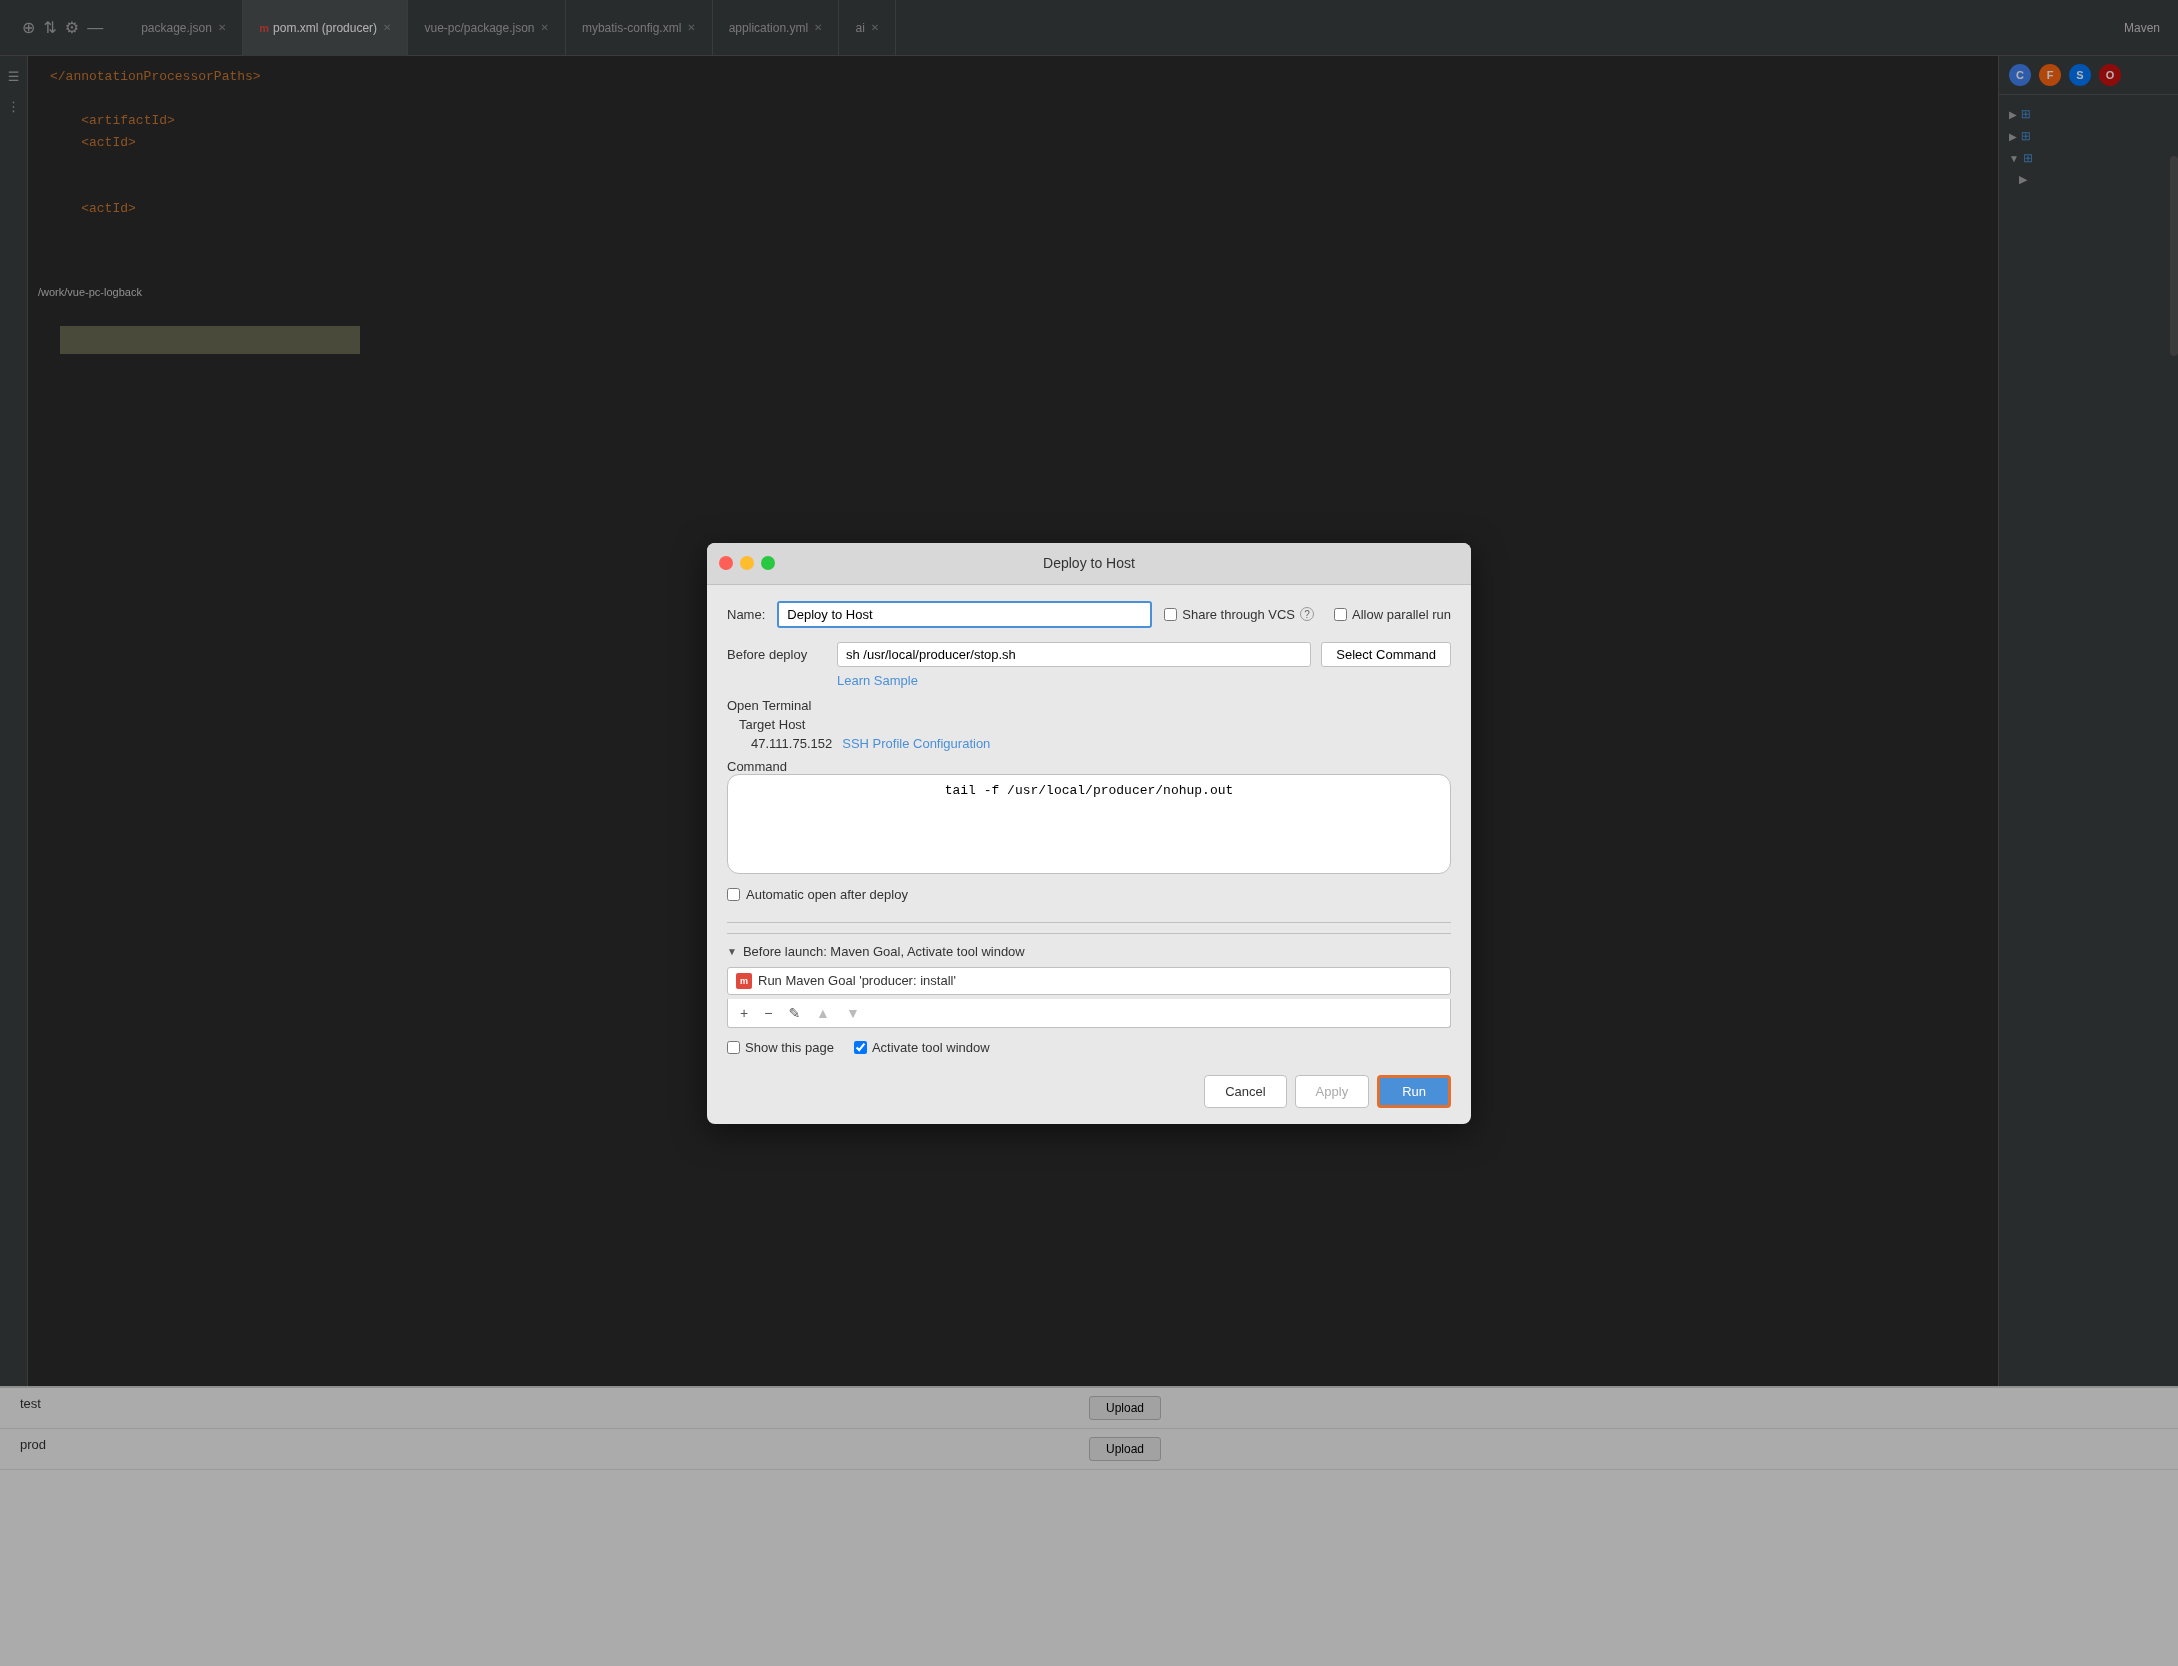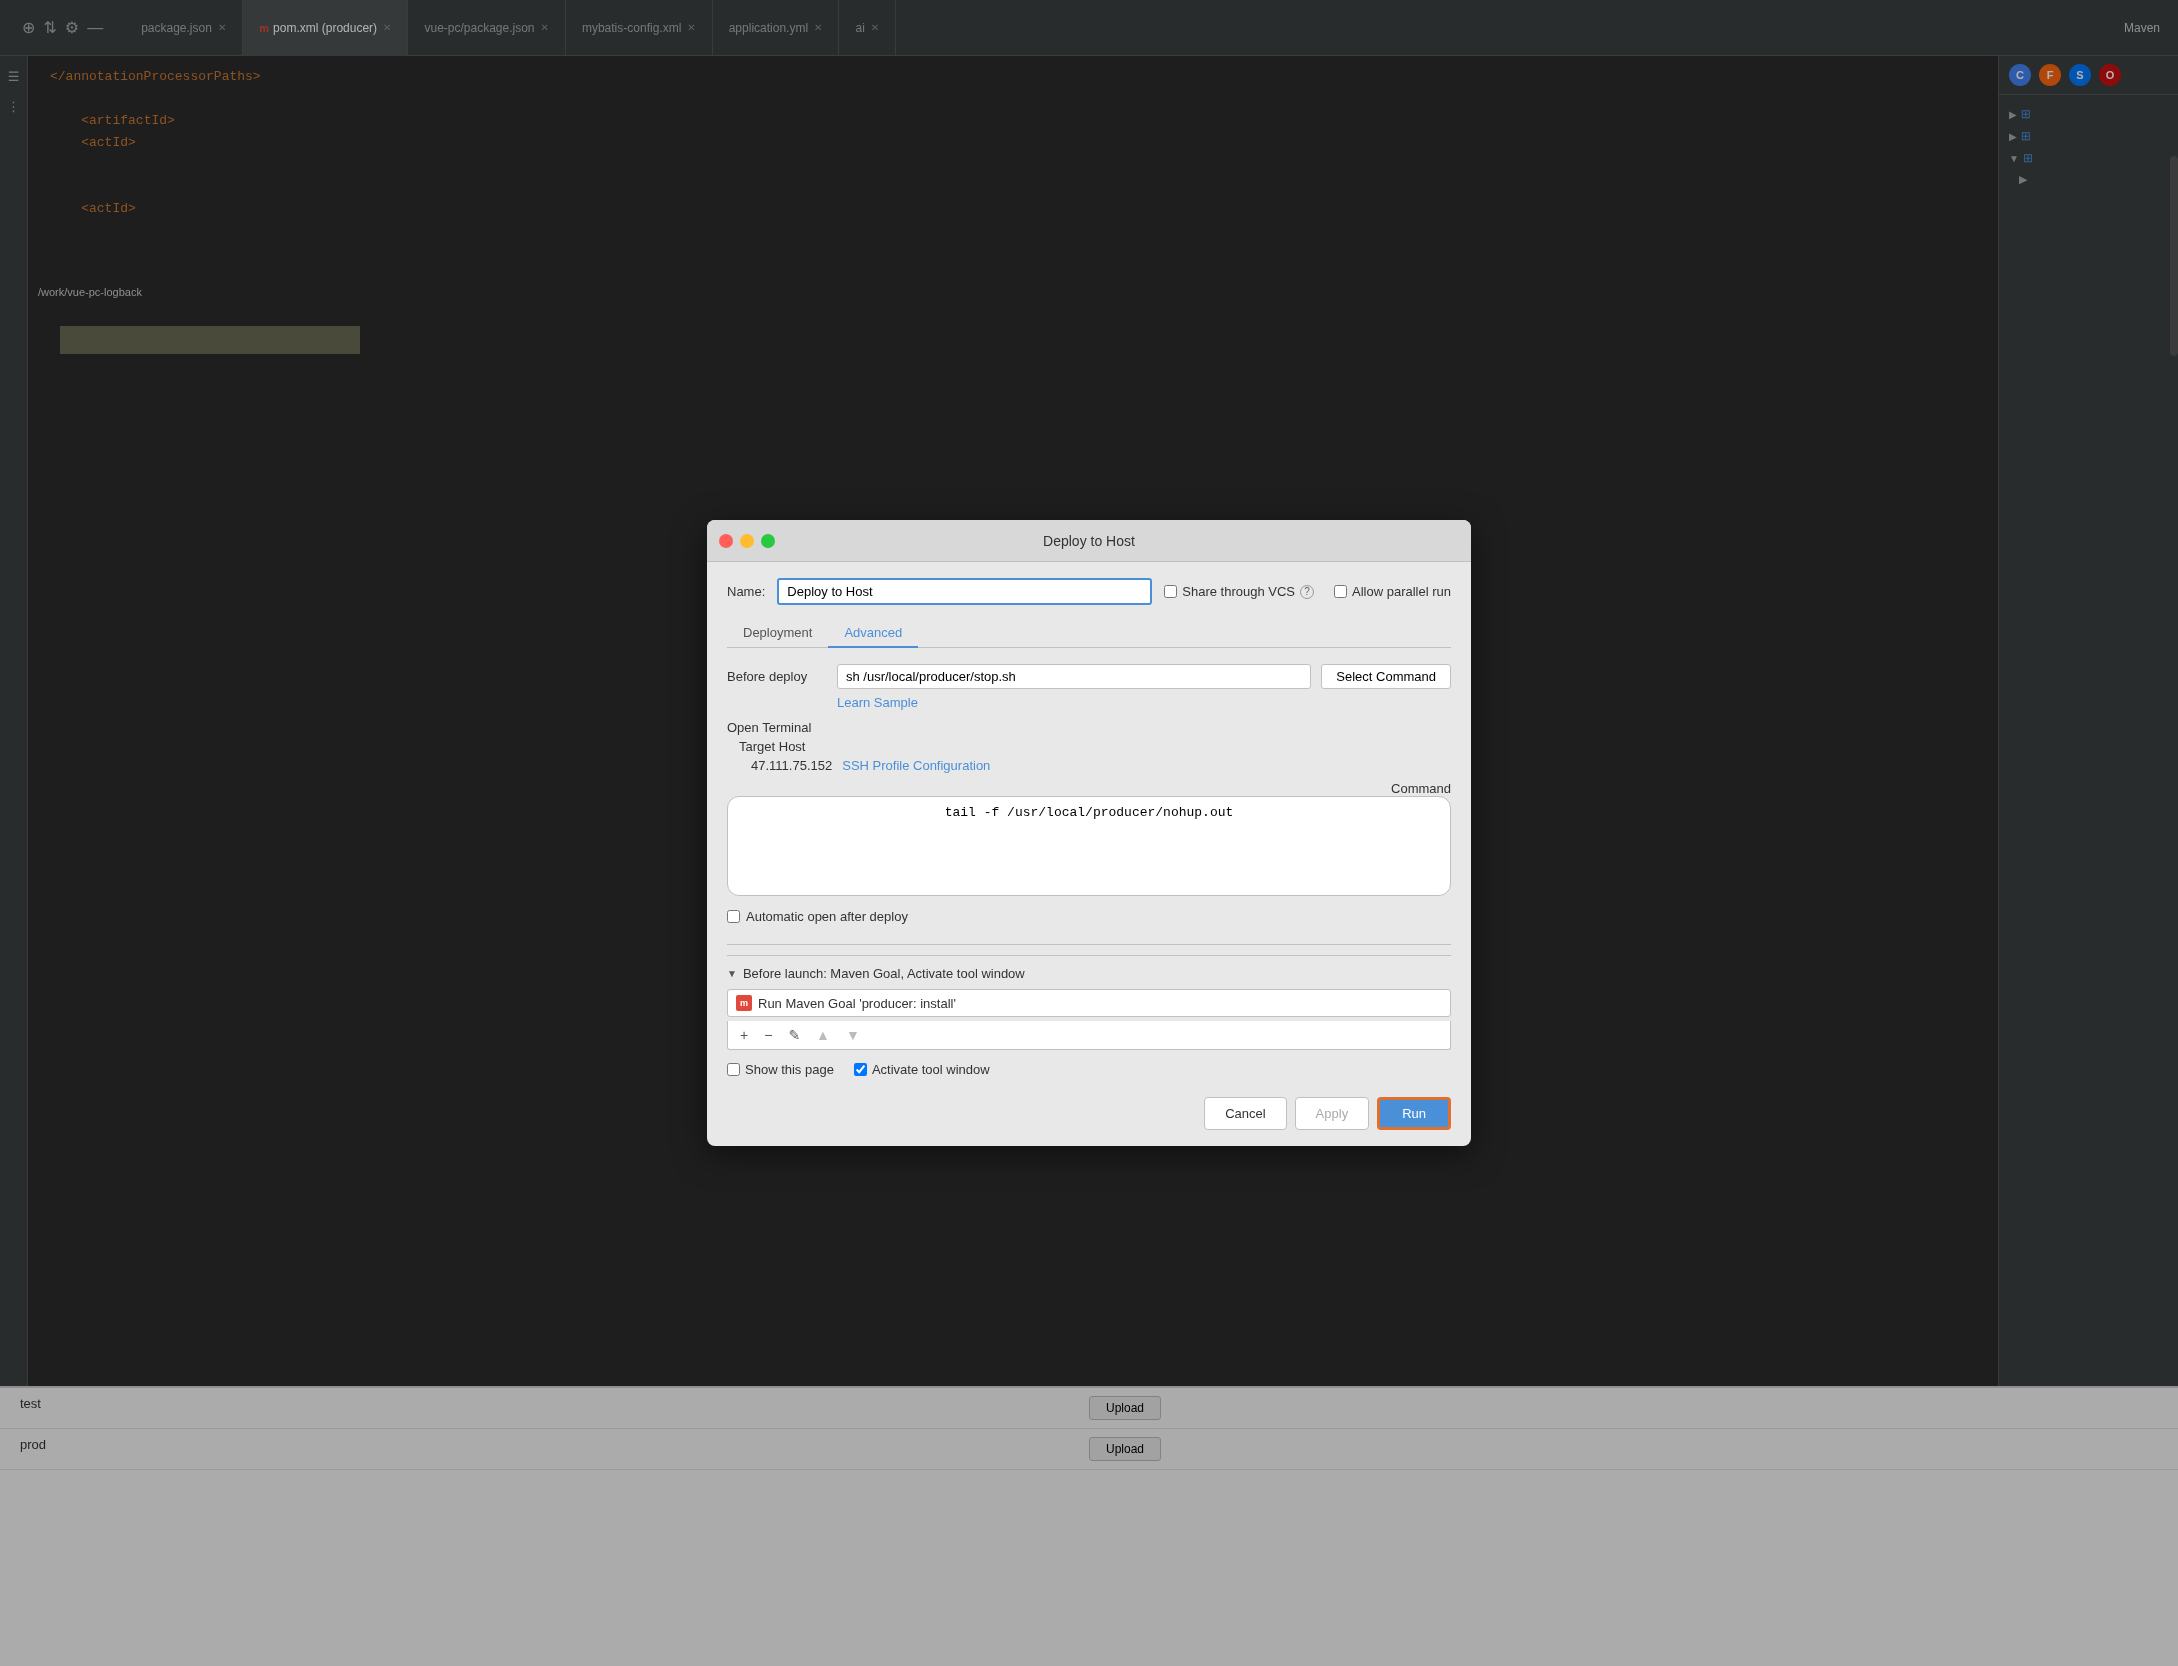--- a/index.html
+++ b/index.html
@@ -302,21 +302,20 @@
       color: #333;
     }
     .ssh-link {
       color: #4a90d9;
       font-size: 13px;
       cursor: pointer;
     }
     .command-label {
       font-size: 13px;
       color: #333;
-      text-align: right;
     }
     .command-textarea {
       width: 100%;
       height: 100px;
       padding: 8px;
       border: 1px solid #c0c0c0;
       border-radius: 12px;
       font-family: 'Courier New', monospace;
       font-size: 13px;
       background: white;
@@ -679,24 +678,20 @@
             <span class="help-icon">?</span>
           </div>
           <div class="checkbox-item">
             <input type="checkbox" style="">
             <span>Allow parallel run</span>
           </div>
         </div>
       </div>
 
       
-      <div class="tabs-row">
-        <div class="tab-btn">Deployment</div>
-        <div class="tab-btn active">Advanced</div>
-      </div>
 
       
       <div class="form-row">
         <span class="form-label">Before deploy</span>
         <input class="text-input" type="text" value="sh /usr/local/producer/stop.sh" style="">
         <button class="select-cmd-btn">Select Command</button>
       </div>
 
       
       <span class="learn-sample-link">Learn Sample</span>

